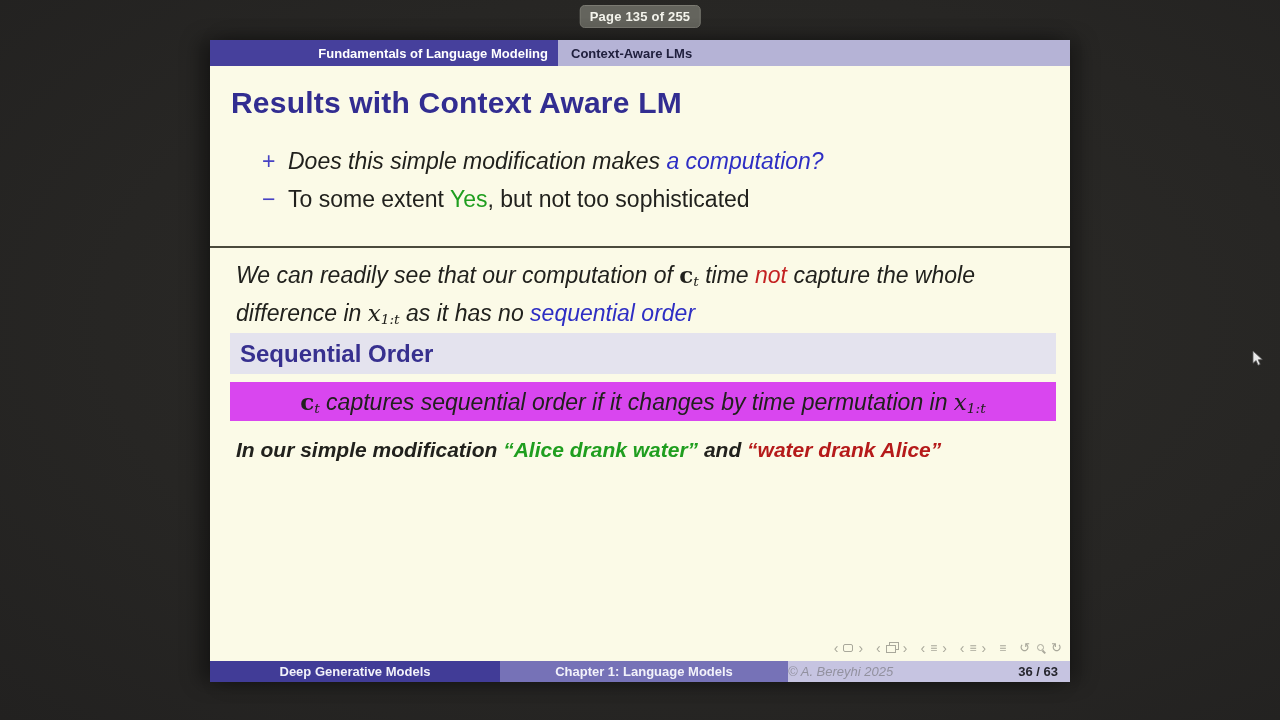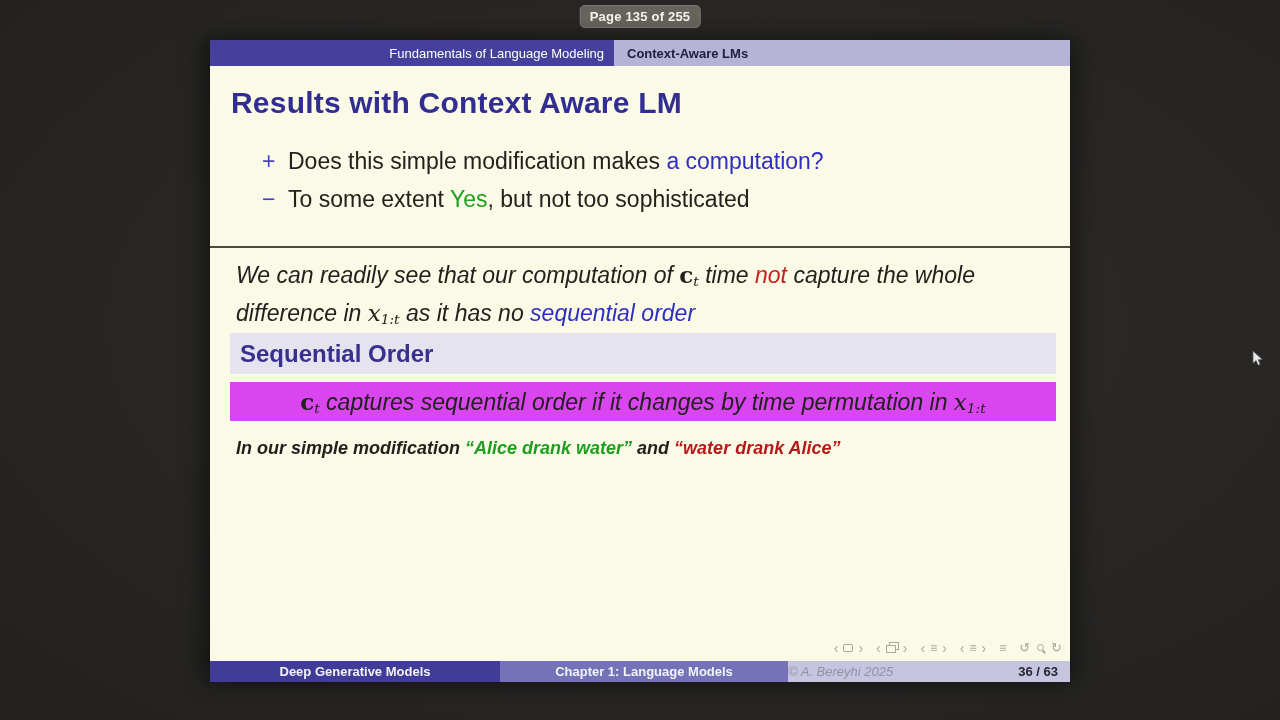--- a/index.html
+++ b/index.html
@@ -21,40 +21,40 @@
   
   .slide{
     position:absolute; left:210px; top:40px; width:860px; height:642px;
     background:#fbfae7;
     box-shadow:-10px 0 18px rgba(0,0,0,.38), 10px 0 18px rgba(0,0,0,.30);
   }
 
   
   .slide-header{ position:absolute; top:0; left:0; width:100%; height:26px; display:flex; }
   .tab-left{
-    width:404px; background:#46409c; color:#ffffff; font-size:13px; font-weight:400;
+    width:348px; background:#46409c; color:#ffffff; font-size:13px; font-weight:700;
     display:flex; align-items:center; justify-content:flex-end; padding-right:10px;
   }
   .tab-right{
     flex:1; background:#b5b3d6; color:#20203e; font-size:13px; font-weight:600;
     display:flex; align-items:center; padding-left:13px;
   }
 
   
   .frame-title{
     position:absolute; left:21px; top:46px;
     color:#322d91; font-size:30px; font-weight:600; letter-spacing:.2px;
   }
 
   
   .bullet{ position:absolute; left:52px; font-size:23px; color:#21211d; display:flex; }
   .bullet .marker{ color:#4742c4; width:26px; flex:0 0 26px; }
   .b1{ top:108px; }
   .b2{ top:146px; }
-  .it{ }
+  .it{ font-style:italic; }
   .hl-blue{ color:#2e2ec4; }
   .hl-green{ color:#1f9e1f; }
   .hl-red{ color:#c42222; }
   .q-green{ color:#1f9e1f; }
   .q-darkred{ color:#b51a1a; }
 
   
   .sep-line{ position:absolute; left:0; top:206px; width:100%; height:2px; background:#4b4a3c; }
 
   
@@ -71,21 +71,21 @@
   .block-title{
     height:41px; background:#e4e3ee; color:#37308f;
     font-size:24px; font-weight:600; line-height:41px; padding-left:10px;
   }
   .block-body{
     margin-top:8px; height:39px; background:#d946ef; text-align:center;
     font-size:23px; font-style:italic; color:#21211d; line-height:39px;
   }
 
   
-  .closing{ position:absolute; left:26px; top:398px; font-size:18px; font-style:italic;
+  .closing{ position:absolute; left:26px; top:398px; font-size:21px; font-style:italic;
             font-weight:600; color:#21211d; }
 
   
   .navbar{ position:absolute; right:8px; top:600px; display:flex; align-items:center;
            gap:5px; color:#a9a89b; font-size:13px; }
   .navg{ display:flex; align-items:center; gap:5px; margin-left:8px; }
   .nav-arrow{ font-size:14px; line-height:12px; cursor:default; }
   .ico-frame{ display:inline-block; width:10px; height:8px; border:1px solid #a9a89b; border-radius:2px; }
   .ico-frames{ display:inline-block; position:relative; width:12px; height:9px; }
   .ico-frames::before{ content:""; position:absolute; left:3px; top:-1px; width:8px; height:6px;

